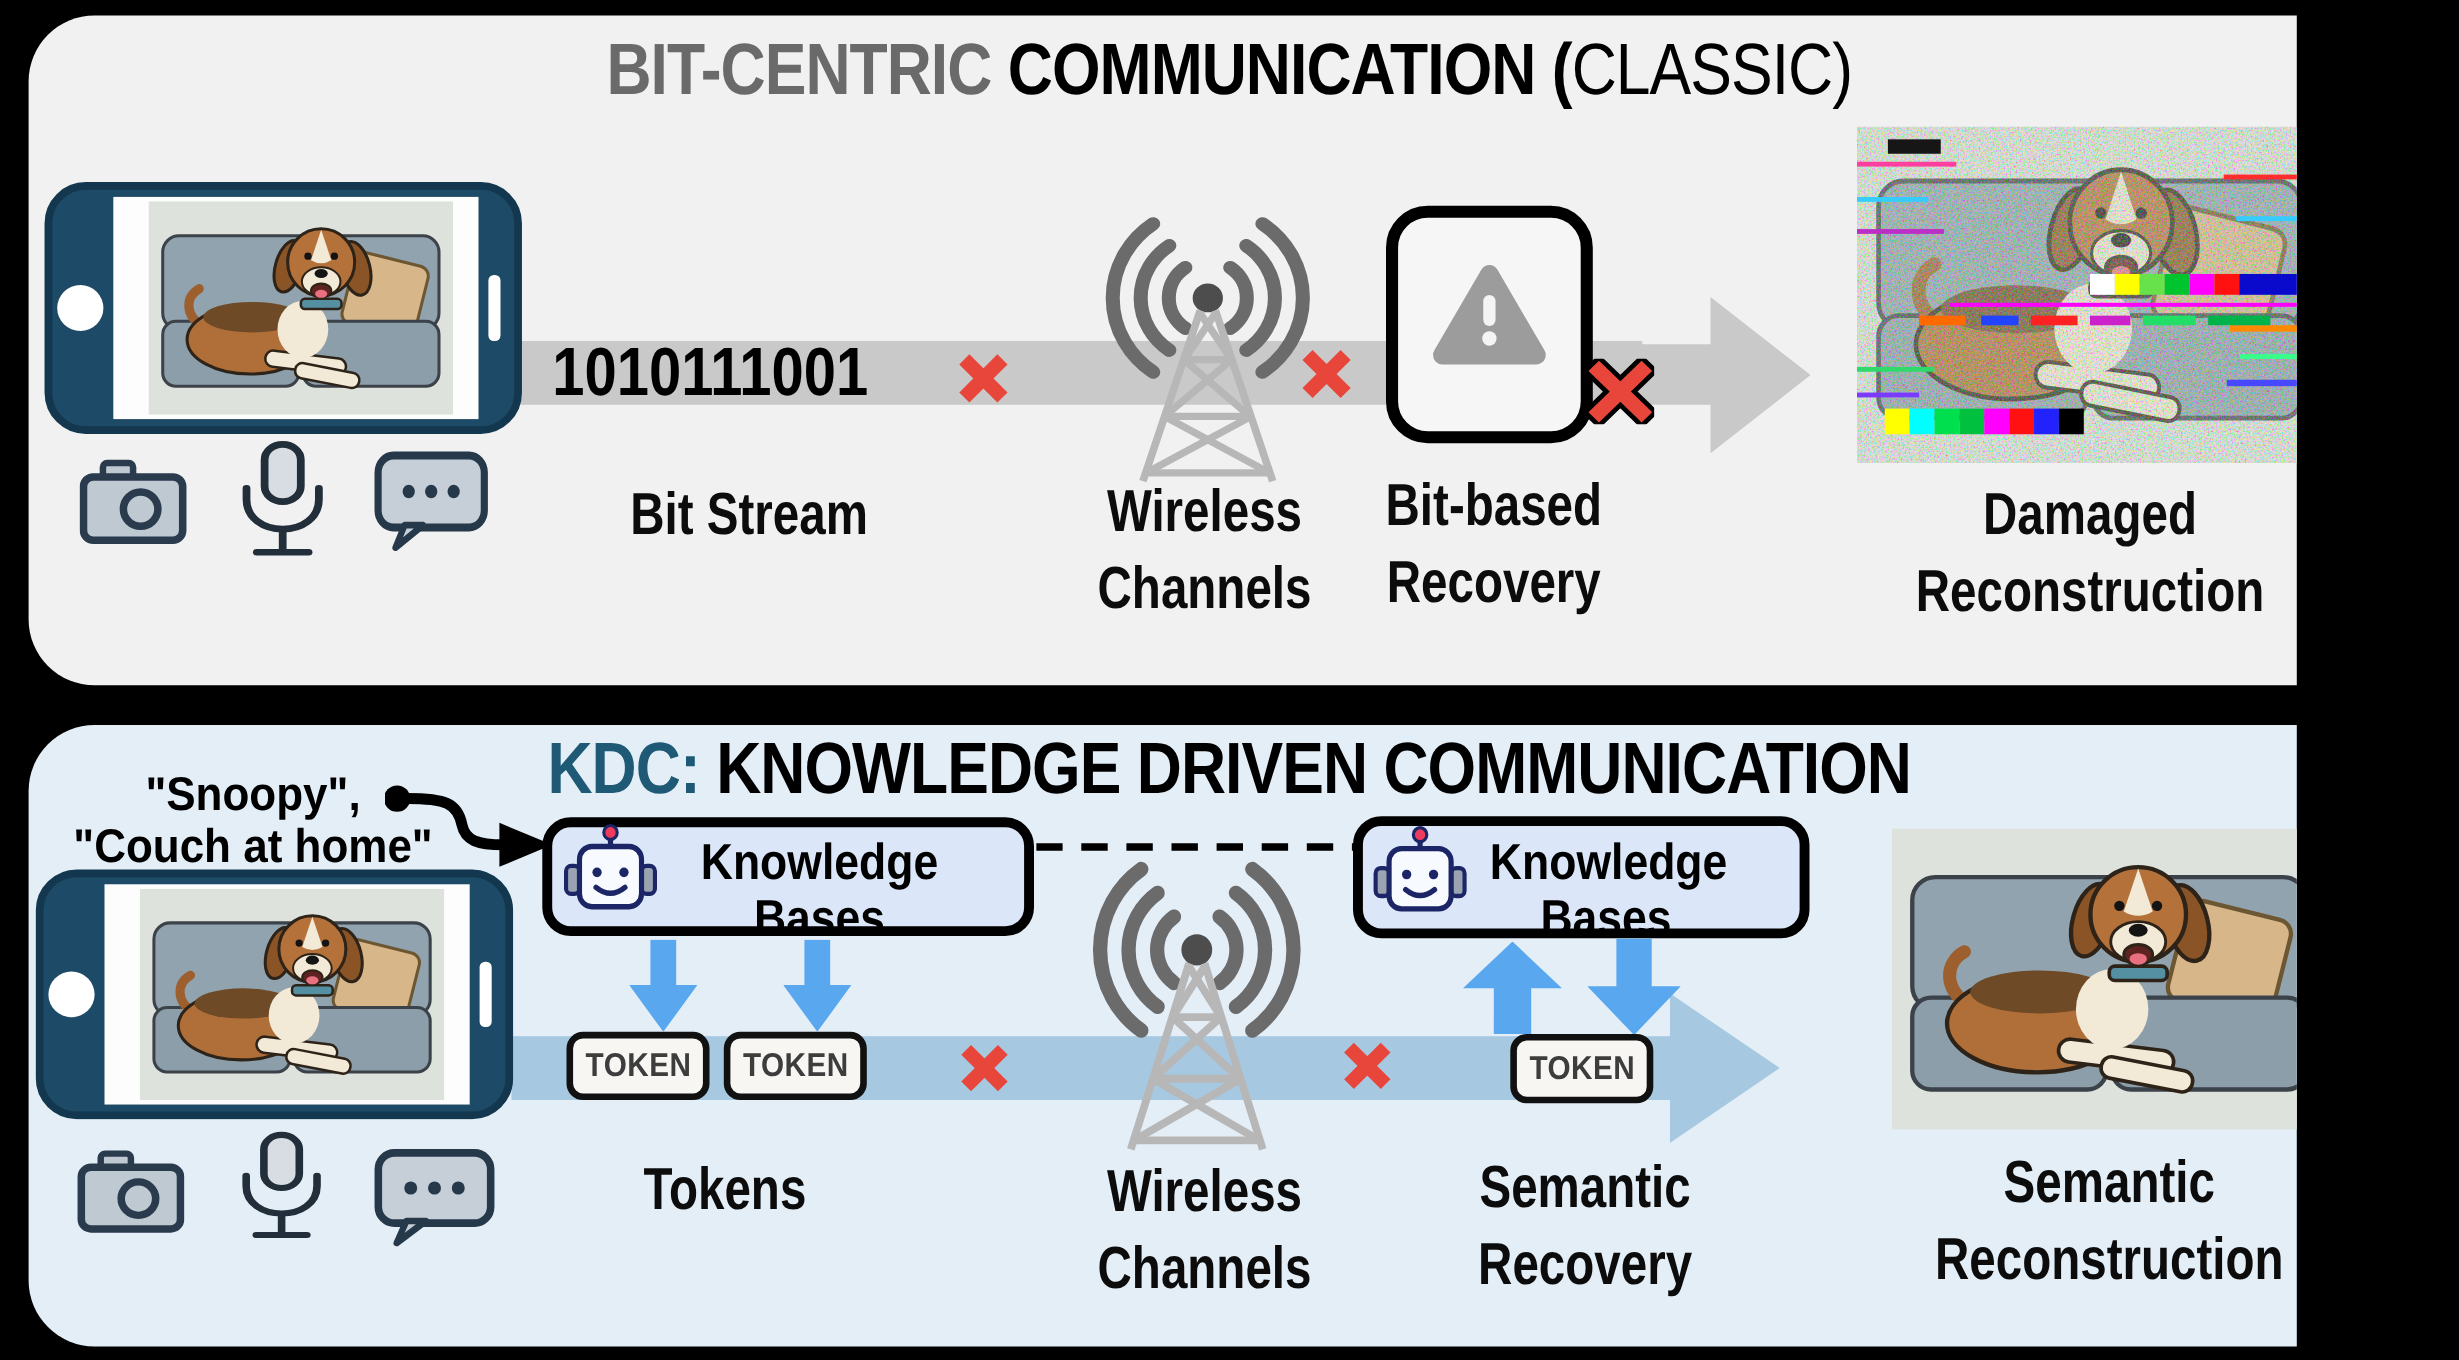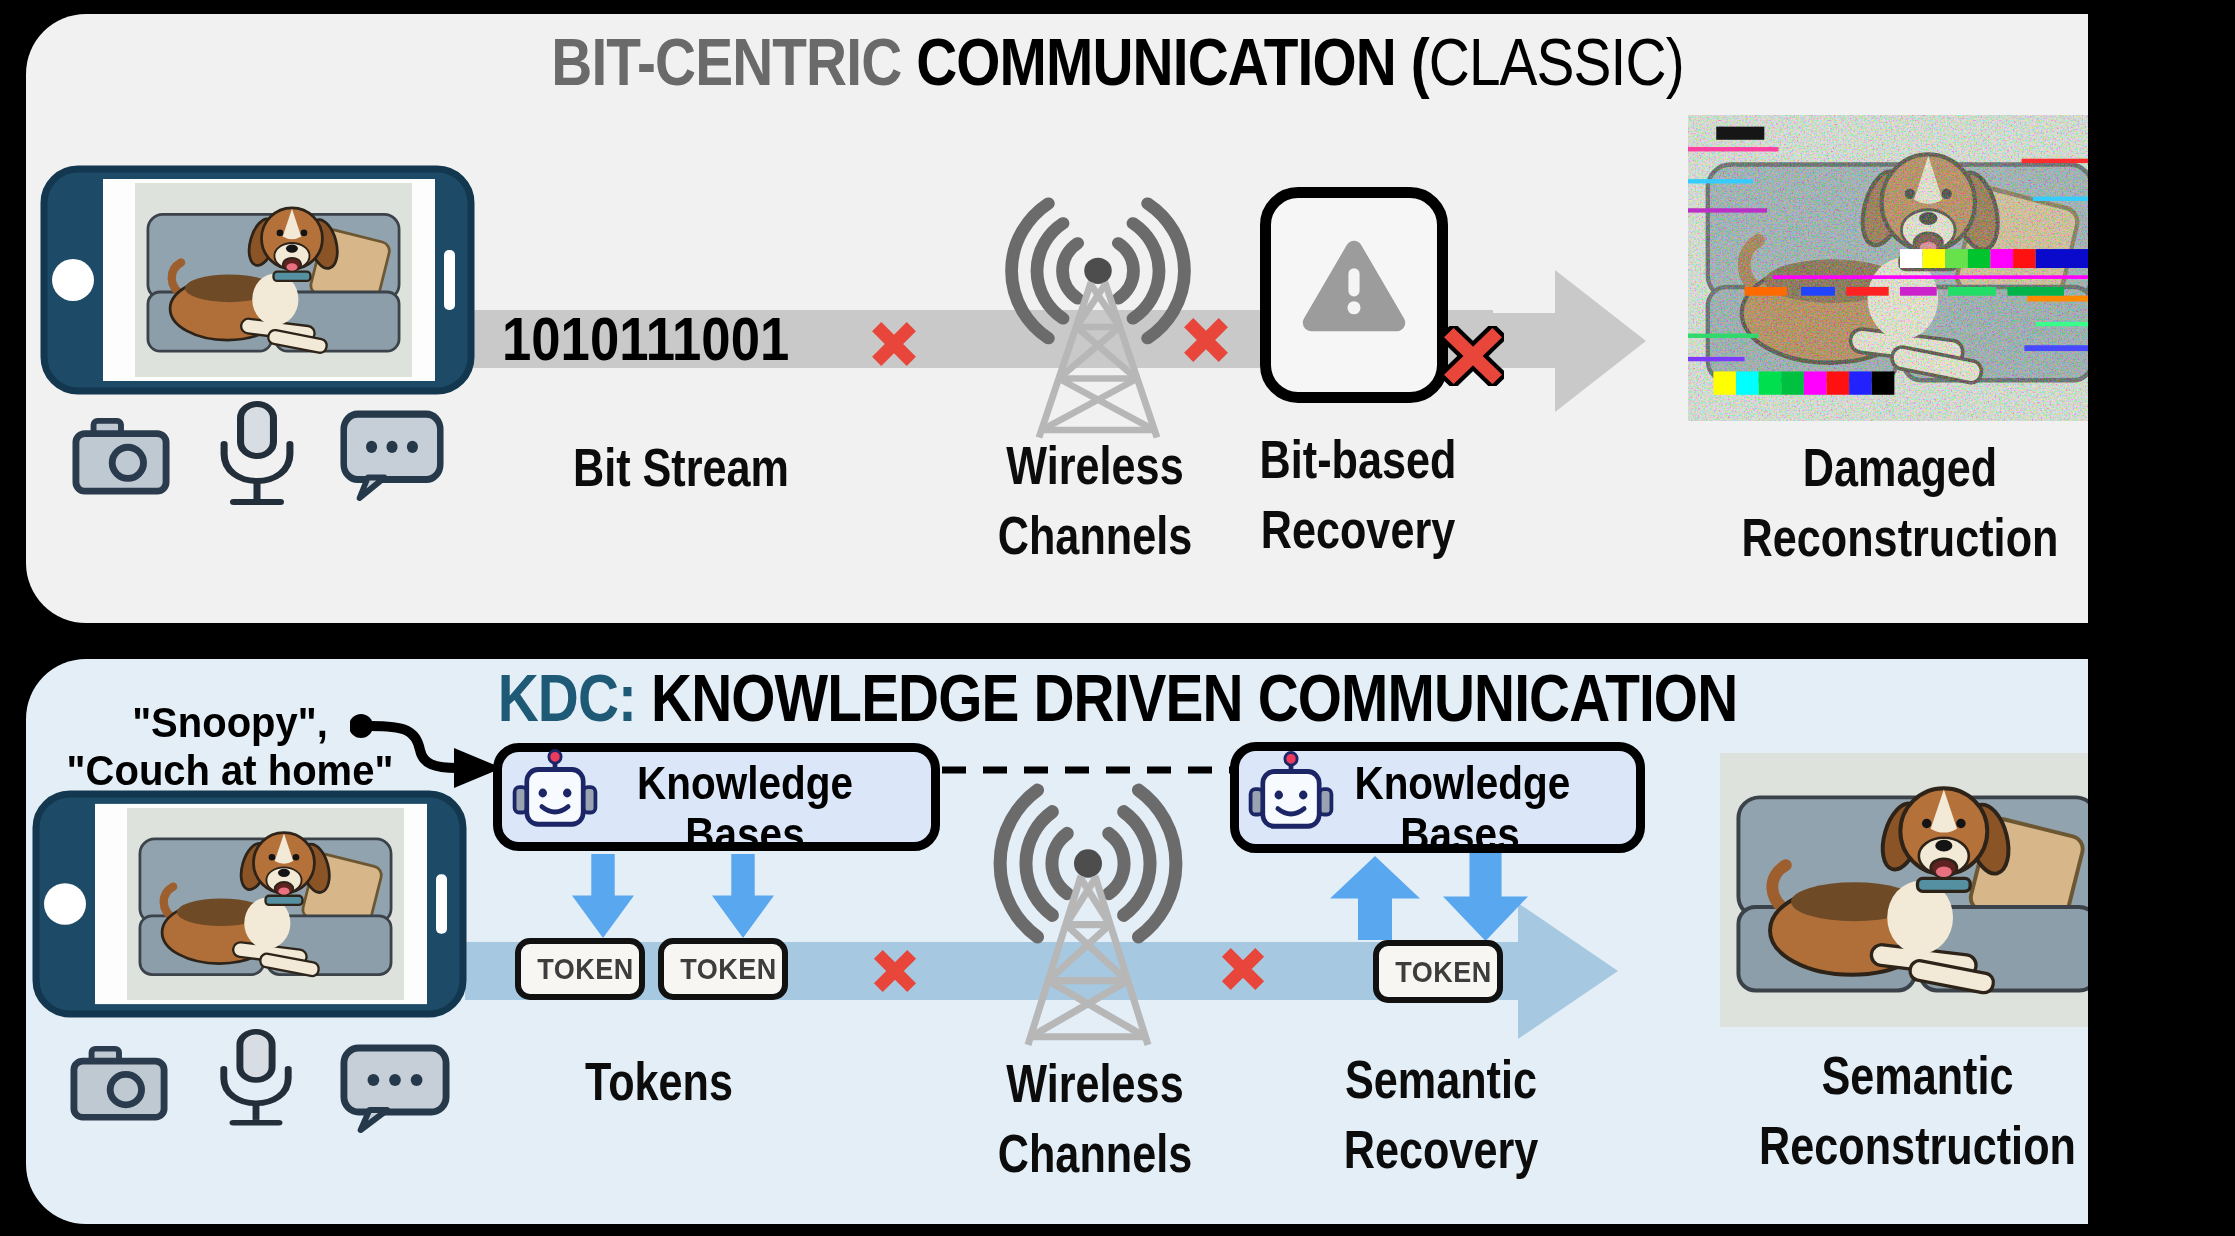--- a/index.html
+++ b/index.html
@@ -23,21 +23,21 @@
   .bits{position:absolute;left:502px;top:310px;height:58px;line-height:58px;font-weight:bold;
         font-size:62px;color:#000;transform:scaleX(0.85);transform-origin:left center;white-space:nowrap;}
   .recoverybox{position:absolute;left:1260px;top:187px;width:188px;height:216px;background:#f6f6f6;
         border:11px solid #000;border-radius:38px;}
   .kbbox{position:absolute;background:#dbe7f8;border:9px solid #000;border-radius:26px;}
   #kb1{left:493px;top:743px;width:447px;height:108px;}
   #kb2{left:1230px;top:742px;width:415px;height:111px;}
   .kbtext{position:absolute;text-align:center;font-weight:bold;font-size:46px;line-height:1.1;
         white-space:pre-line;color:#000;transform:scaleX(0.88);}
   .tokenbox{position:absolute;width:130px;height:62px;background:#f7f6f3;border:6px solid #111;
-        border-radius:15px;display:flex;align-items:center;justify-content:flex-end;}
+        border-radius:15px;display:flex;align-items:center;justify-content:center;}
   .tokentext{font-weight:bold;font-size:30px;color:#3d3d3d;letter-spacing:0.5px;transform:scaleX(0.9);}
   .anno{position:absolute;left:40px;top:698px;width:380px;text-align:center;font-weight:bold;
         font-size:43px;line-height:1.12;white-space:pre-line;color:#000;transform:scaleX(0.93);}
   svg.icon{position:absolute;}
 </style>
 </head>
 <body>
 
 <div id="canvas">
 

